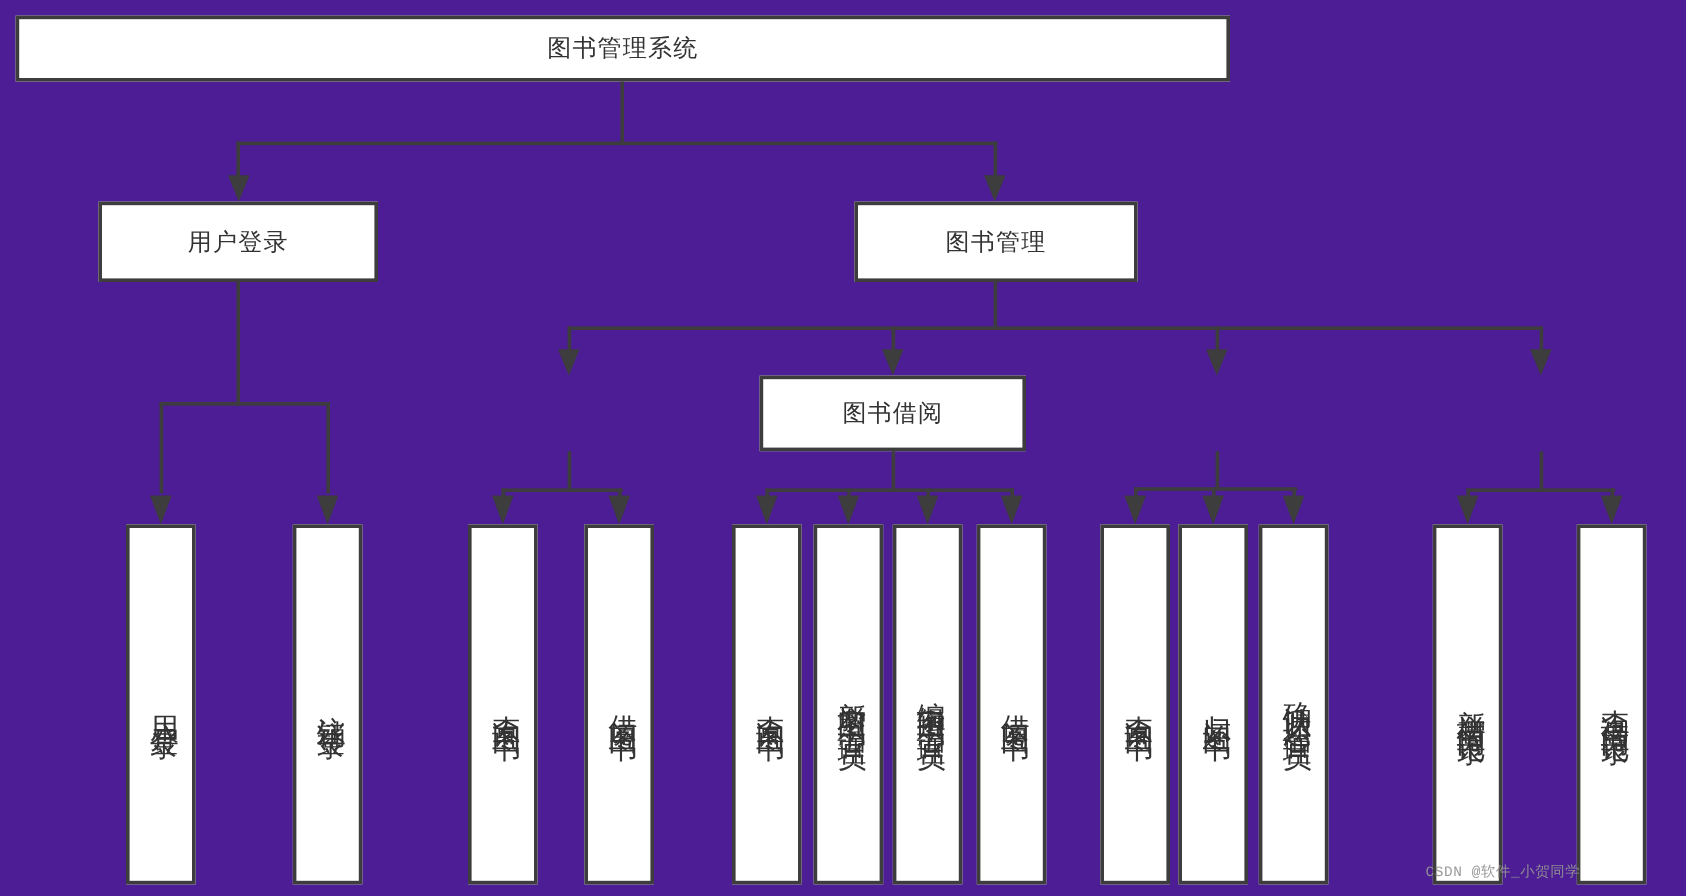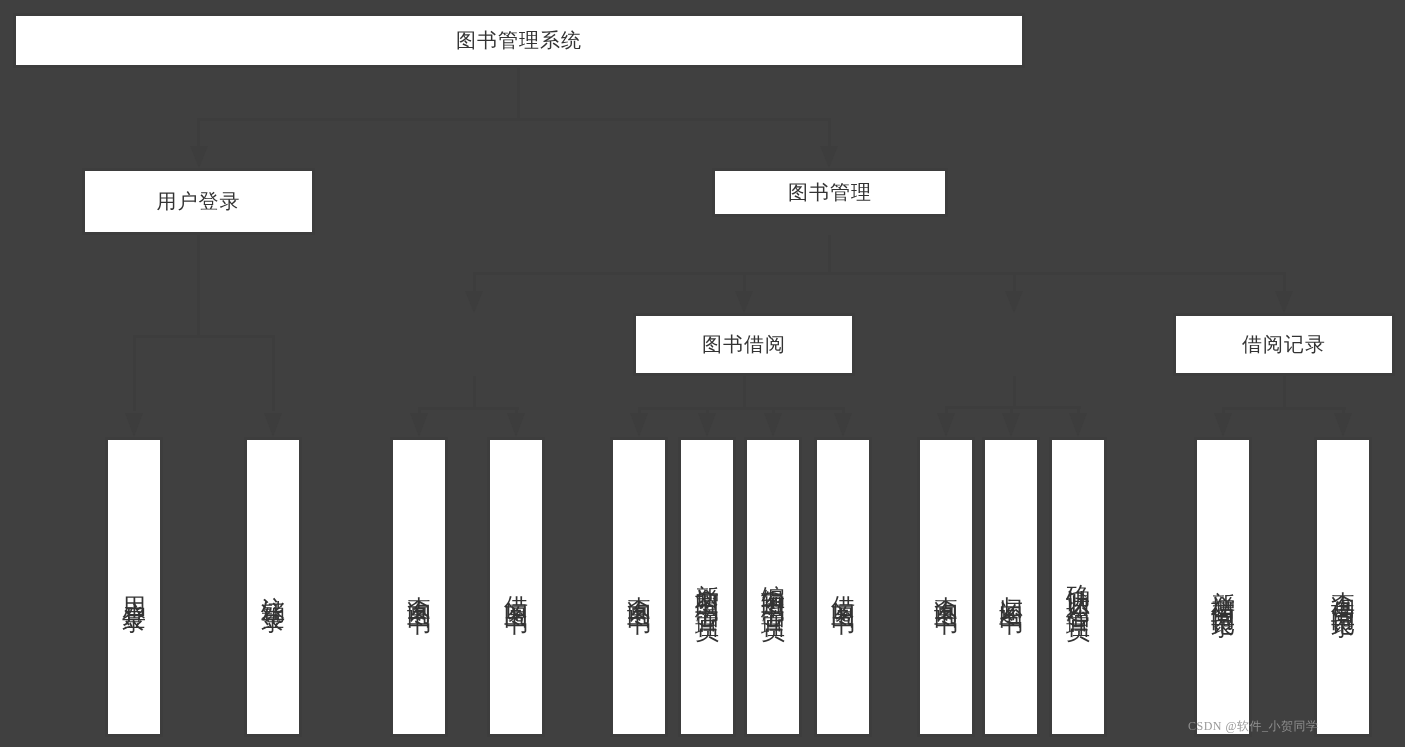--- a/index.html
+++ b/index.html
@@ -1,20 +1,20 @@
 <!DOCTYPE html>
 <html><head>
 <meta charset="utf-8">
 <style>
   html,body{margin:0;padding:0;background:#ffffff;}
   #canvas{
     position:relative;
     width:1405px;height:747px;
-    background:#404040;
-    font-family:Liberation Serif, serif;
+    background:#4c1d95;
+    font-family:Liberation Mono, monospace;
     overflow:hidden;
   }
   .hbox{
     position:absolute;
     border:3px solid #3d3d3d;
     box-sizing:border-box;
     display:flex;align-items:center;justify-content:center;
     font-size:20px;color:#333333;
     letter-spacing:1px;
     background:#ffffff;
@@ -62,21 +62,21 @@
   <div class="vl" style="left:517px;top:68px;height:52px;"></div>
   <div class="hl" style="left:197px;top:118px;width:634px;"></div>
   <div class="vl" style="left:197px;top:118px;height:32px;"></div>
   <div class="arr short" style="left:190px;top:146px;"></div>
   <div class="vl" style="left:828px;top:118px;height:32px;"></div>
   <div class="arr short" style="left:820px;top:146px;"></div>
 
   <div class="hbox" style="left:82px;top:168px;width:233px;height:67px;">
     <span>用户登录</span>
   </div>
-  <div class="hbox" style="left:712px;top:168px;width:236px;height:49px;">
+  <div class="hbox" style="left:712px;top:168px;width:236px;height:67px;">
     <span>图书管理</span>
   </div>
 
   <div class="vl" style="left:197px;top:235px;height:103px;"></div>
   <div class="hl" style="left:133px;top:335px;width:142px;"></div>
   <div class="vl" style="left:133px;top:335px;height:76px;"></div>
   <div class="arr" style="left:125px;top:413px;"></div>
   <div class="vl" style="left:272px;top:335px;height:76px;"></div>
   <div class="arr" style="left:264px;top:413px;"></div>
 
@@ -86,23 +86,20 @@
   <div class="arr short" style="left:465px;top:291px;"></div>
   <div class="vl" style="left:743px;top:272px;height:22px;"></div>
   <div class="arr short" style="left:735px;top:291px;"></div>
   <div class="vl" style="left:1013px;top:272px;height:22px;"></div>
   <div class="arr short" style="left:1005px;top:291px;"></div>
   <div class="vl" style="left:1283px;top:272px;height:22px;"></div>
   <div class="arr short" style="left:1275px;top:291px;"></div>
 
   <div class="hbox" style="left:633px;top:313px;width:222px;height:63px;">
     <span>图书借阅</span>
-  </div>
-  <div class="hbox" style="left:1173px;top:313px;width:222px;height:63px;">
-    <span>借阅记录</span>
   </div>
 
   <div class="vl" style="left:473px;top:376px;height:33px;"></div>
   <div class="hl" style="left:418px;top:407px;width:101px;"></div>
   <div class="vl" style="left:418px;top:407px;height:10px;"></div>
   <div class="arr" style="left:410px;top:413px;"></div>
   <div class="vl" style="left:515px;top:407px;height:10px;"></div>
   <div class="arr" style="left:507px;top:413px;"></div>
 
   <div class="vl" style="left:743px;top:376px;height:33px;"></div>

